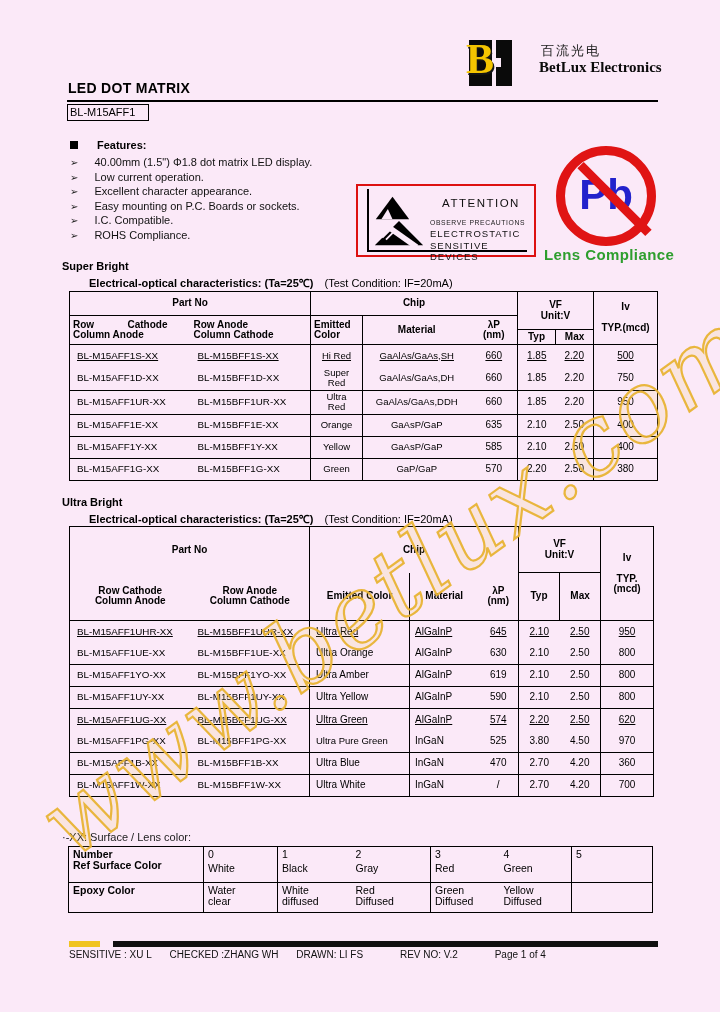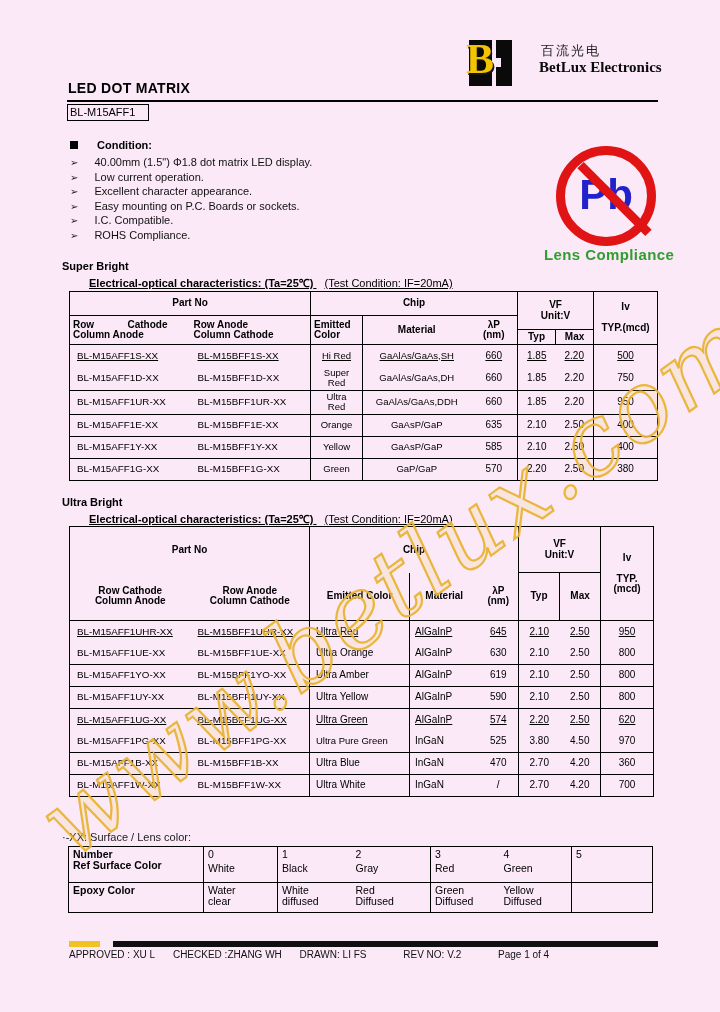--- a/index.html
+++ b/index.html
@@ -46,21 +46,21 @@
   .att-l3 { position:absolute; left:72px; top:54px; width:104px; font-size:9.5px; letter-spacing:1px; color:#111; }
 
   
   .pb-circle { position:absolute; left:556px; top:146px; width:100px; height:100px; border:9px solid #e01414; border-radius:50%; z-index:2; }
   .pb-slash { position:absolute; left:45px; top:-4px; width:9px; height:96px; background:#e01414; transform:rotate(-45deg); }
   .pb-text { position:absolute; left:0; top:16px; width:82px; text-align:center; font-size:42px; font-weight:bold; color:#2222cc; }
   .rohs-label { position:absolute; left:544px; top:246px; font-size:15px; font-weight:bold; color:#2e9e2e; letter-spacing:0.4px; }
 
   
   .sec-title { position:absolute; left:62px; font-size:11px; font-weight:bold; }
-  .sec-sub { position:absolute; left:89px; font-size:11px;text-decoration:underline; }
+  .sec-sub { position:absolute; left:89px; font-size:11px; }
 
   
   table.dt { position:absolute; border-collapse:collapse; table-layout:fixed; border:1.5px solid #000; background:transparent; }
   table.dt td { border-right:1px solid #000; border-bottom:1px solid #000; font-size:10px; line-height:10.5px; padding:1px 3px; vertical-align:middle; overflow:hidden; }
   table.dt td.nr { border-right:none; }
   table.dt td.nb { border-bottom:none; }
   table.dt tr.nbb td { border-bottom:none;text-decoration:underline; }
   table.dt td.th { font-weight:bold; }
   table.dt td.pn { font-size:9.8px; padding-left:7px; }
   table.dt td.sm { font-size:9.5px; }
@@ -105,29 +105,44 @@
     <div class="logo-b">B</div>
     <div class="brand-cn">百流光电</div>
     <div class="brand-en">BetLux Electronics</div>
   </div>
 
   <div class="doc-cat">LED DOT MATRIX</div>
   <div class="title-rule"></div>
   <div class="part-box">BL-M15AFF1</div>
 
   <div class="feat-title-row">
-    <span class="sq-bullet"></span><span class="bold">Condition:</span>
+    <span class="sq-bullet"></span><span class="bold">Features:</span>
   </div>
   <div class="feat-item" style="top:156px;"><span class="arrow-bullet">➢</span><span>40.00mm (1.5") Φ1.8 dot matrix LED display.</span></div>
   <div class="feat-item" style="top:170.5px;"><span class="arrow-bullet">➢</span><span>Low current operation.</span></div>
   <div class="feat-item" style="top:185px;"><span class="arrow-bullet">➢</span><span>Excellent character appearance.</span></div>
   <div class="feat-item" style="top:199.5px;"><span class="arrow-bullet">➢</span><span>Easy mounting on P.C. Boards or sockets.</span></div>
   <div class="feat-item" style="top:214px;"><span class="arrow-bullet">➢</span><span>I.C. Compatible.</span></div>
   <div class="feat-item" style="top:228.5px;"><span class="arrow-bullet">➢</span><span>ROHS Compliance.</span></div>
 
+  <div class="att-box">
+    <div class="att-vline"></div>
+    <div class="att-hline"></div>
+    <svg class="abs" style="left:15px; top:8px;" width="52" height="54" viewBox="0 0 56 56">
+      <polygon points="21,2 39,26 3,26" fill="#000"></polygon>
+      <polygon points="9,26 16,15 21,26" fill="#fbe9f8"></polygon>
+      <polygon points="28,28 54,54 2,54" fill="#000"></polygon>
+      <line x1="9" y1="29" x2="47" y2="56" stroke="#fbe9f8" stroke-width="6"></line>
+      <path d="M10,46 l9,-9 m-5,11 l9,-9" stroke="#fbe9f8" stroke-width="2" fill="none"></path>
+    </svg>
+    <div class="att-title">ATTENTION</div>
+    <div class="att-l1">OBSERVE PRECAUTIONS</div>
+    <div class="att-l2">ELECTROSTATIC</div>
+    <div class="att-l3">SENSITIVE DEVICES</div>
+  </div>
 
   <div class="pb-circle">
     <div class="pb-text">Pb</div>
     <div class="pb-slash"></div>
   </div>
   <div class="rohs-label">Lens Compliance</div>
 
   <div class="sec-title" style="top:260px;">Super Bright</div>
   <div class="sec-sub" style="top:275px;">
     <span class="bold">Electrical-optical characteristics: (Ta=25℃)</span>
@@ -410,20 +425,20 @@
       <td class="pre">Yellow
 Diffused</td>
       <td class="pre"></td>
     </tr>
   </tbody>
     </table>
 
   <div class="f-bar-y"></div>
   <div class="f-bar-b"></div>
   <div class="f-line1">
-    <span>APPROVED : XU L</span>
+    <span>SENSITIVE : XU L</span>
     <span>CHECKED :ZHANG WH</span>
     <span class="gap-big">DRAWN: LI FS</span>
     <span class="gap-big">REV NO: V.2</span>
     <span>Page 1 of 4</span>
   </div>
 
 </div>
 
 </body></html>

